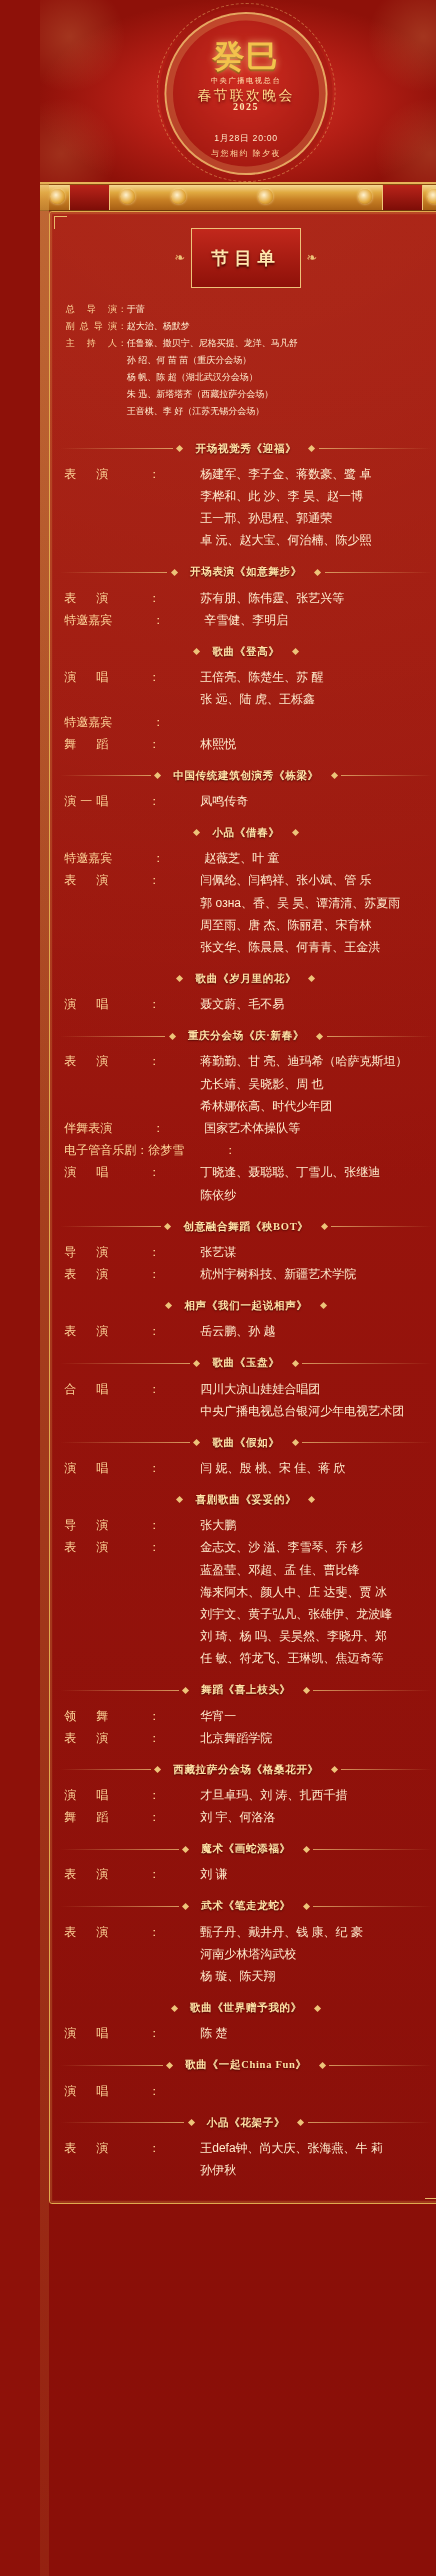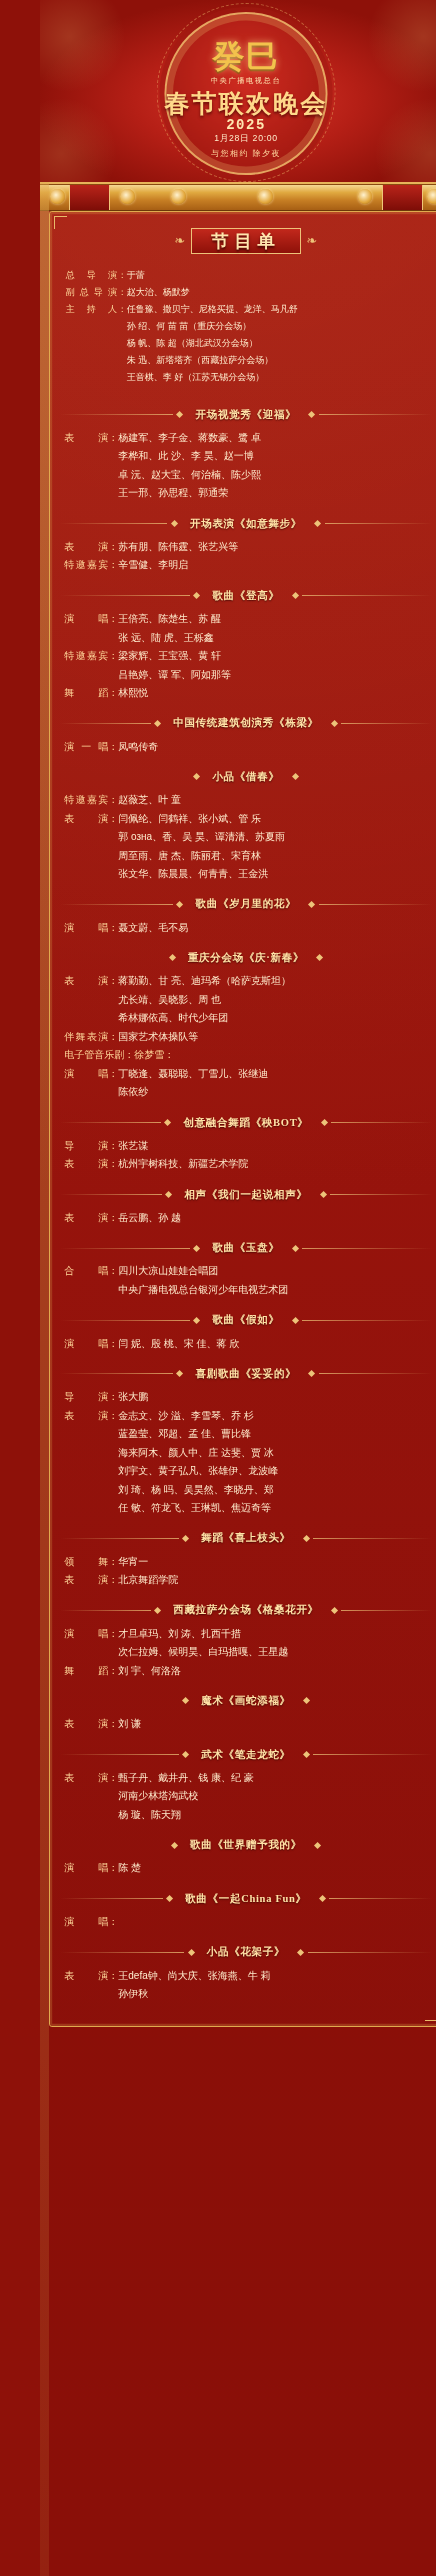--- a/index.html
+++ b/index.html
@@ -57,29 +57,29 @@
     color:#f3c24c;
     text-shadow:0 0 7.3px rgba(255,220,140,.8),0 1.5px 0 #8a4a08;
     font-family:"Liberation Serif","DejaVu Serif",serif;
   }
   .tv-label{
     position:absolute;left:50%;top:76px;transform:translateX(-50%);
     font-size:7.3px;color:#ffe3ae;letter-spacing:1.5px;white-space:nowrap;
   }
   .gala-title{
     position:absolute;left:50%;top:87px;transform:translateX(-50%);
-    font-size:25px;font-weight:bold;color:#ffd98a;white-space:nowrap;
+    font-size:14px;font-weight:normal;color:#ffd98a;white-space:nowrap;
     letter-spacing:2.2px;
     text-shadow:0 1.5px 2.9px rgba(80,8,4,.8);
     font-family:"Liberation Serif","DejaVu Serif",serif;
   }
   .gala-year{
-    position:absolute;left:50%;top:117px;transform:translateX(-50%);
-    font-size:14px;font-weight:bold;color:#ffe6b0;letter-spacing:1.5px;
-    font-family:Liberation Mono, monospace;
+    position:absolute;left:50%;top:101px;transform:translateX(-50%);
+    font-size:10px;font-weight:bold;color:#ffe6b0;letter-spacing:1.5px;
+    font-family:Liberation Serif, serif;
   }
   .gala-datetime{
     position:absolute;left:50%;top:133px;transform:translateX(-50%);
     font-size:8.7px;color:#ffeccb;white-space:nowrap;letter-spacing:0.7px;
   }
   .gala-slogan{
     position:absolute;left:50%;top:148px;transform:translateX(-50%);
     font-size:8px;color:#ffd9a0;white-space:nowrap;letter-spacing:1.5px;
   }
   
@@ -119,21 +119,21 @@
     content:"";position:absolute;width:11.6px;height:11.6px;border:1.5px solid #e8bb6a;
   }
   .panel::before{left:4.4px;top:4.4px;border-right:none;border-bottom:none;}
   .panel::after{right:4.4px;bottom:4.4px;border-left:none;border-top:none;}
 
   .list-title-wrap{
     display:flex;align-items:center;justify-content:center;margin:2.9px 0 13px 0;
   }
   .list-title{
     font-size:17.4px;font-weight:bold;color:#ffe6ae;letter-spacing:5.8px;
-    padding:0 19px;
+    padding:17px 19px;
     border:1.5px solid #edc379;
     background:linear-gradient(180deg,#c2281c,#8e1109);
     font-family:"Liberation Serif","DejaVu Serif",serif;
     text-shadow:0 1.5px 2.2px rgba(60,5,2,.9);
   }
   .title-orn{font-size:13px;color:#edc379;margin:0 5.8px;}
 
   
   .credits{padding:0 5.8px 7.3px 5.8px;}
   .credit-row{
@@ -163,21 +163,21 @@
     font-family:"Liberation Serif","DejaVu Serif",serif;
     text-shadow:0 0.7px 1.5px rgba(60,5,2,.8);
   }
   .diamond{
     width:5.1px;height:5.1px;transform:rotate(45deg);
     background:#edc379;margin:0 4.4px;flex:0 0 auto;
   }
   .prog-lines{padding:0 4.4px;}
   .prog-row{
     display:flex;align-items:flex-start;
-    font-size:10px;line-height:1.85;color:#ffe3b4;
+    font-size:12px;line-height:1.85;color:#ffe3b4;gap:40px;
   }
   .role{
     flex:0 0 44px;text-align:justify;text-align-last:justify;
     color:#ffd79a;white-space:nowrap;
   }
   .colon{flex:0 0 7.3px;text-align:center;color:#ffd79a;}
   .names{flex:1 1 auto;color:#ffeccd;}
   .names .sub{display:block;}
   
   .pillar{
@@ -252,21 +252,21 @@
           <div class="bar"></div>
           <div class="diamond"></div>
           <div class="prog-name">开场视觉秀《迎福》</div>
           <div class="diamond"></div>
           <div class="bar r"></div>
         </div>
         <div class="prog-lines">
           <div class="prog-row">
             <div class="role">表演</div>
             <div class="colon">：</div>
-            <div class="names"><span>杨建军、李子金、蒋数豪、鹭 卓</span><span class="sub">李桦和、此 沙、李 昊、赵一博</span><span class="sub">卓 沅、赵大宝、何治楠、陈少熙</span><span class="sub">王一邢、孙思程、郭通荣</span></div>
+            <div class="names"><span>杨建军、李子金、蒋数豪、鹭 卓</span><span class="sub">李桦和、此 沙、李 昊、赵一博</span><span class="sub">王一邢、孙思程、郭通荣</span><span class="sub">卓 沅、赵大宝、何治楠、陈少熙</span></div>
           </div>
         </div>
         <div class="prog-head">
           <div class="bar"></div>
           <div class="diamond"></div>
           <div class="prog-name">开场表演《如意舞步》</div>
           <div class="diamond"></div>
           <div class="bar r"></div>
         </div>
         <div class="prog-lines">
@@ -290,21 +290,20 @@
         </div>
         <div class="prog-lines">
           <div class="prog-row">
             <div class="role">演唱</div>
             <div class="colon">：</div>
             <div class="names"><span>王倍亮、陈楚生、苏 醒</span><span class="sub">张 远、陆 虎、王栎鑫</span></div>
           </div>
           <div class="prog-row">
             <div class="role">特邀嘉宾</div>
             <div class="colon">：</div>
-            <div class="names"><span>梁家辉、王宝强、黄 轩</span><span class="sub">吕艳婷、谭 军、阿如那等</span></div>
           </div>
           <div class="prog-row">
             <div class="role">舞蹈</div>
             <div class="colon">：</div>
             <div class="names"><span>林熙悦</span></div>
           </div>
         </div>
         <div class="prog-head">
           <div class="bar"></div>
           <div class="diamond"></div>
@@ -484,21 +483,21 @@
           <div class="bar"></div>
           <div class="diamond"></div>
           <div class="prog-name">西藏拉萨分会场《格桑花开》</div>
           <div class="diamond"></div>
           <div class="bar r"></div>
         </div>
         <div class="prog-lines">
           <div class="prog-row">
             <div class="role">演唱</div>
             <div class="colon">：</div>
-            <div class="names"><span>才旦卓玛、刘 涛、扎西千措</span><span class="sub">次仁拉姆、候明昊、白玛措嘎、王星越</span></div>
+            <div class="names"><span>才旦卓玛、刘 涛、扎西千措</span></div>
           </div>
           <div class="prog-row">
             <div class="role">舞蹈</div>
             <div class="colon">：</div>
             <div class="names"><span>刘 宇、何洛洛</span></div>
           </div>
         </div>
         <div class="prog-head">
           <div class="bar"></div>
           <div class="diamond"></div>

